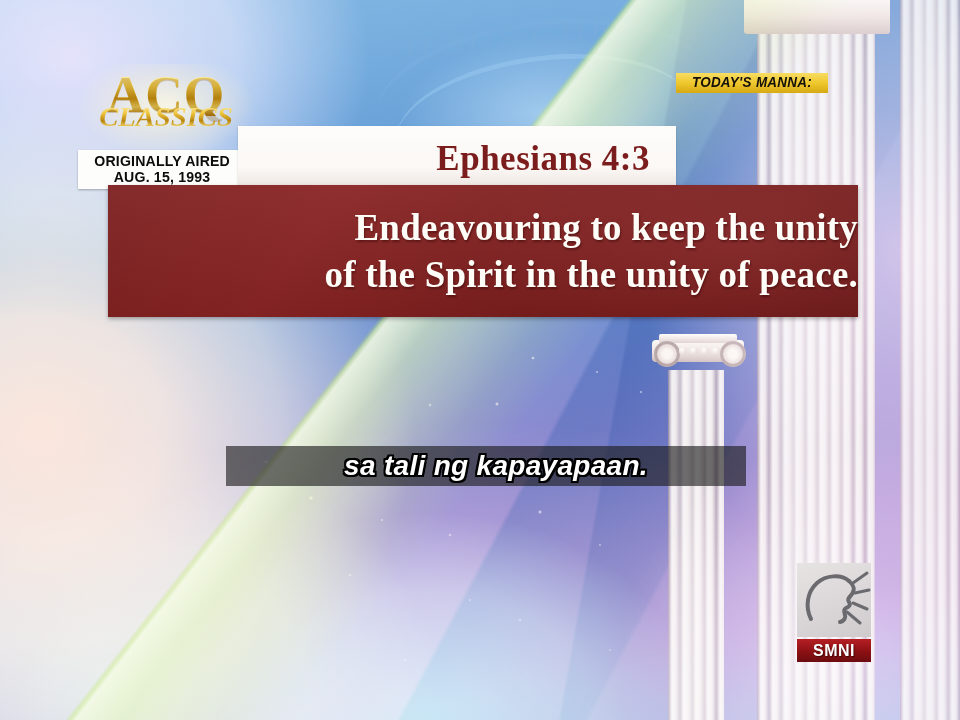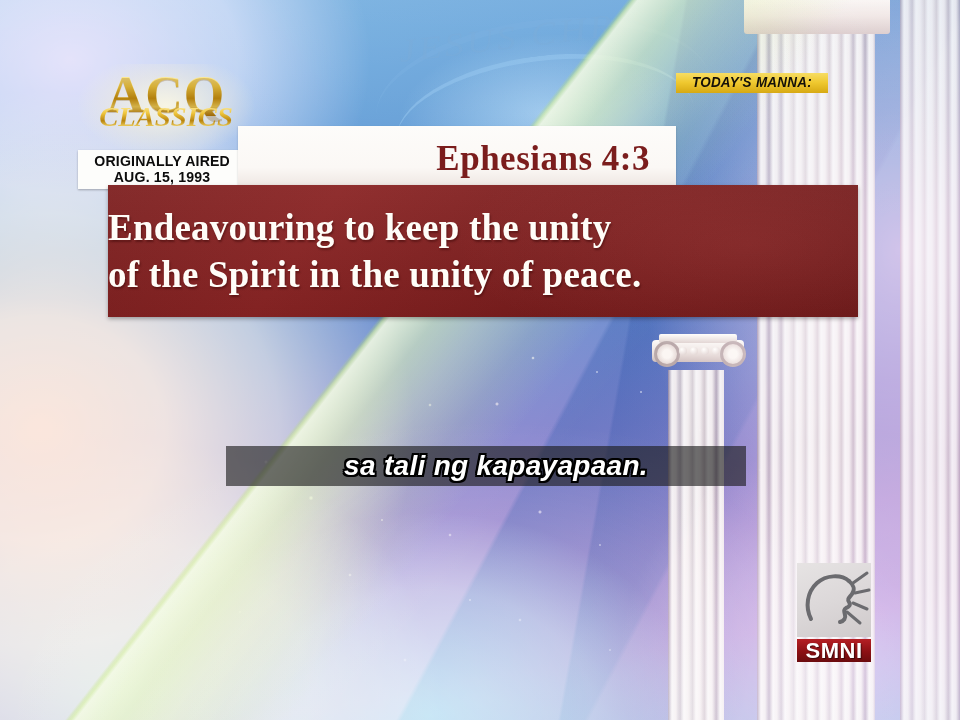--- a/index.html
+++ b/index.html
@@ -359,21 +359,21 @@
     background:
       radial-gradient(ellipse 420px 160px at 640px 60px, rgba(255,120,120,0.12), rgba(255,255,255,0) 70%),
       linear-gradient(180deg, rgba(255,255,255,0.05), rgba(0,0,0,0.06) 100%);
     pointer-events: none;
   }
   #verse-text {
     position: absolute;
     inset: 0;
     display: flex;
     flex-direction: column;
-    align-items: flex-start;
+    align-items: flex-end;
     justify-content: center;
     gap: 2px;
   }
   .verse-line {
     font-family: "Liberation Serif", serif;
     font-weight: bold;
     font-size: 37px;
     line-height: 45px;
     color: #fffdf8;
     letter-spacing: 0.2px;
@@ -427,21 +427,21 @@
     margin-top: 2px;
     width: 74px; height: 23px;
     background: linear-gradient(180deg, #b51f24 0%, #8c1014 55%, #6c0c0f 100%);
     display: flex;
     align-items: center;
     justify-content: center;
   }
   #smni-label-text {
     font-family: "Liberation Sans", sans-serif;
     font-weight: bold;
-    font-size: 22px;
+    font-size: 16px;
     line-height: 18px;
     letter-spacing: 0.5px;
     color: #ffffff;
     transform: scaleX(1.0);
     text-shadow: 1px 1px 1px rgba(0,0,0,0.5);
   }
 </style>
 </head>
 <body>
 

